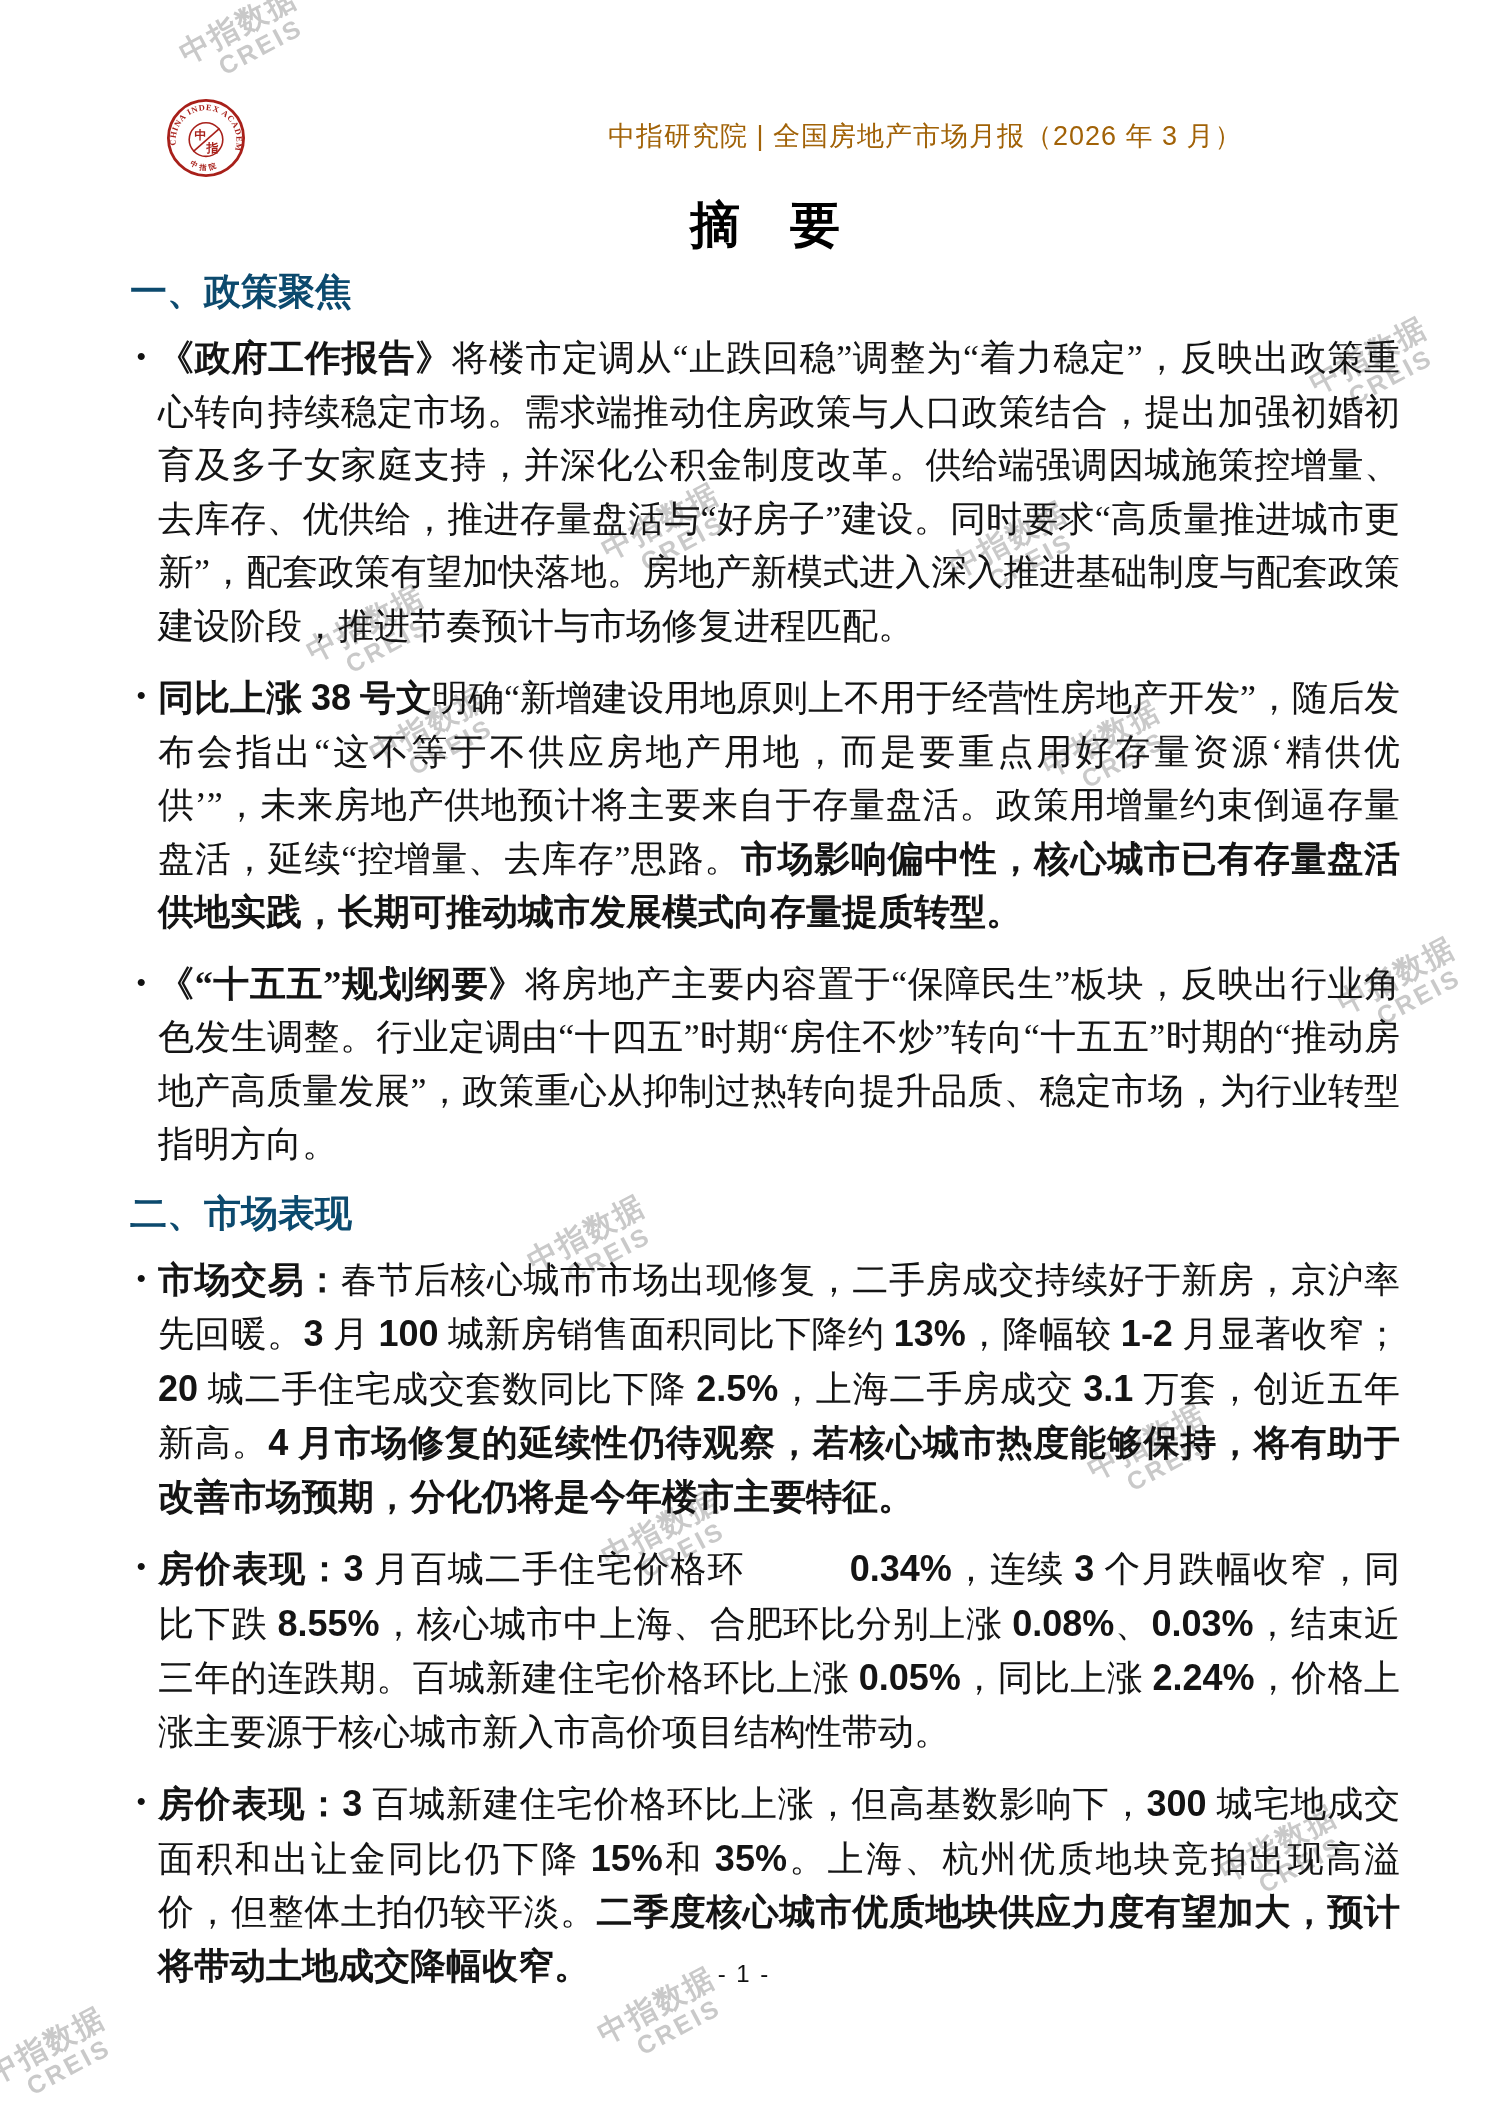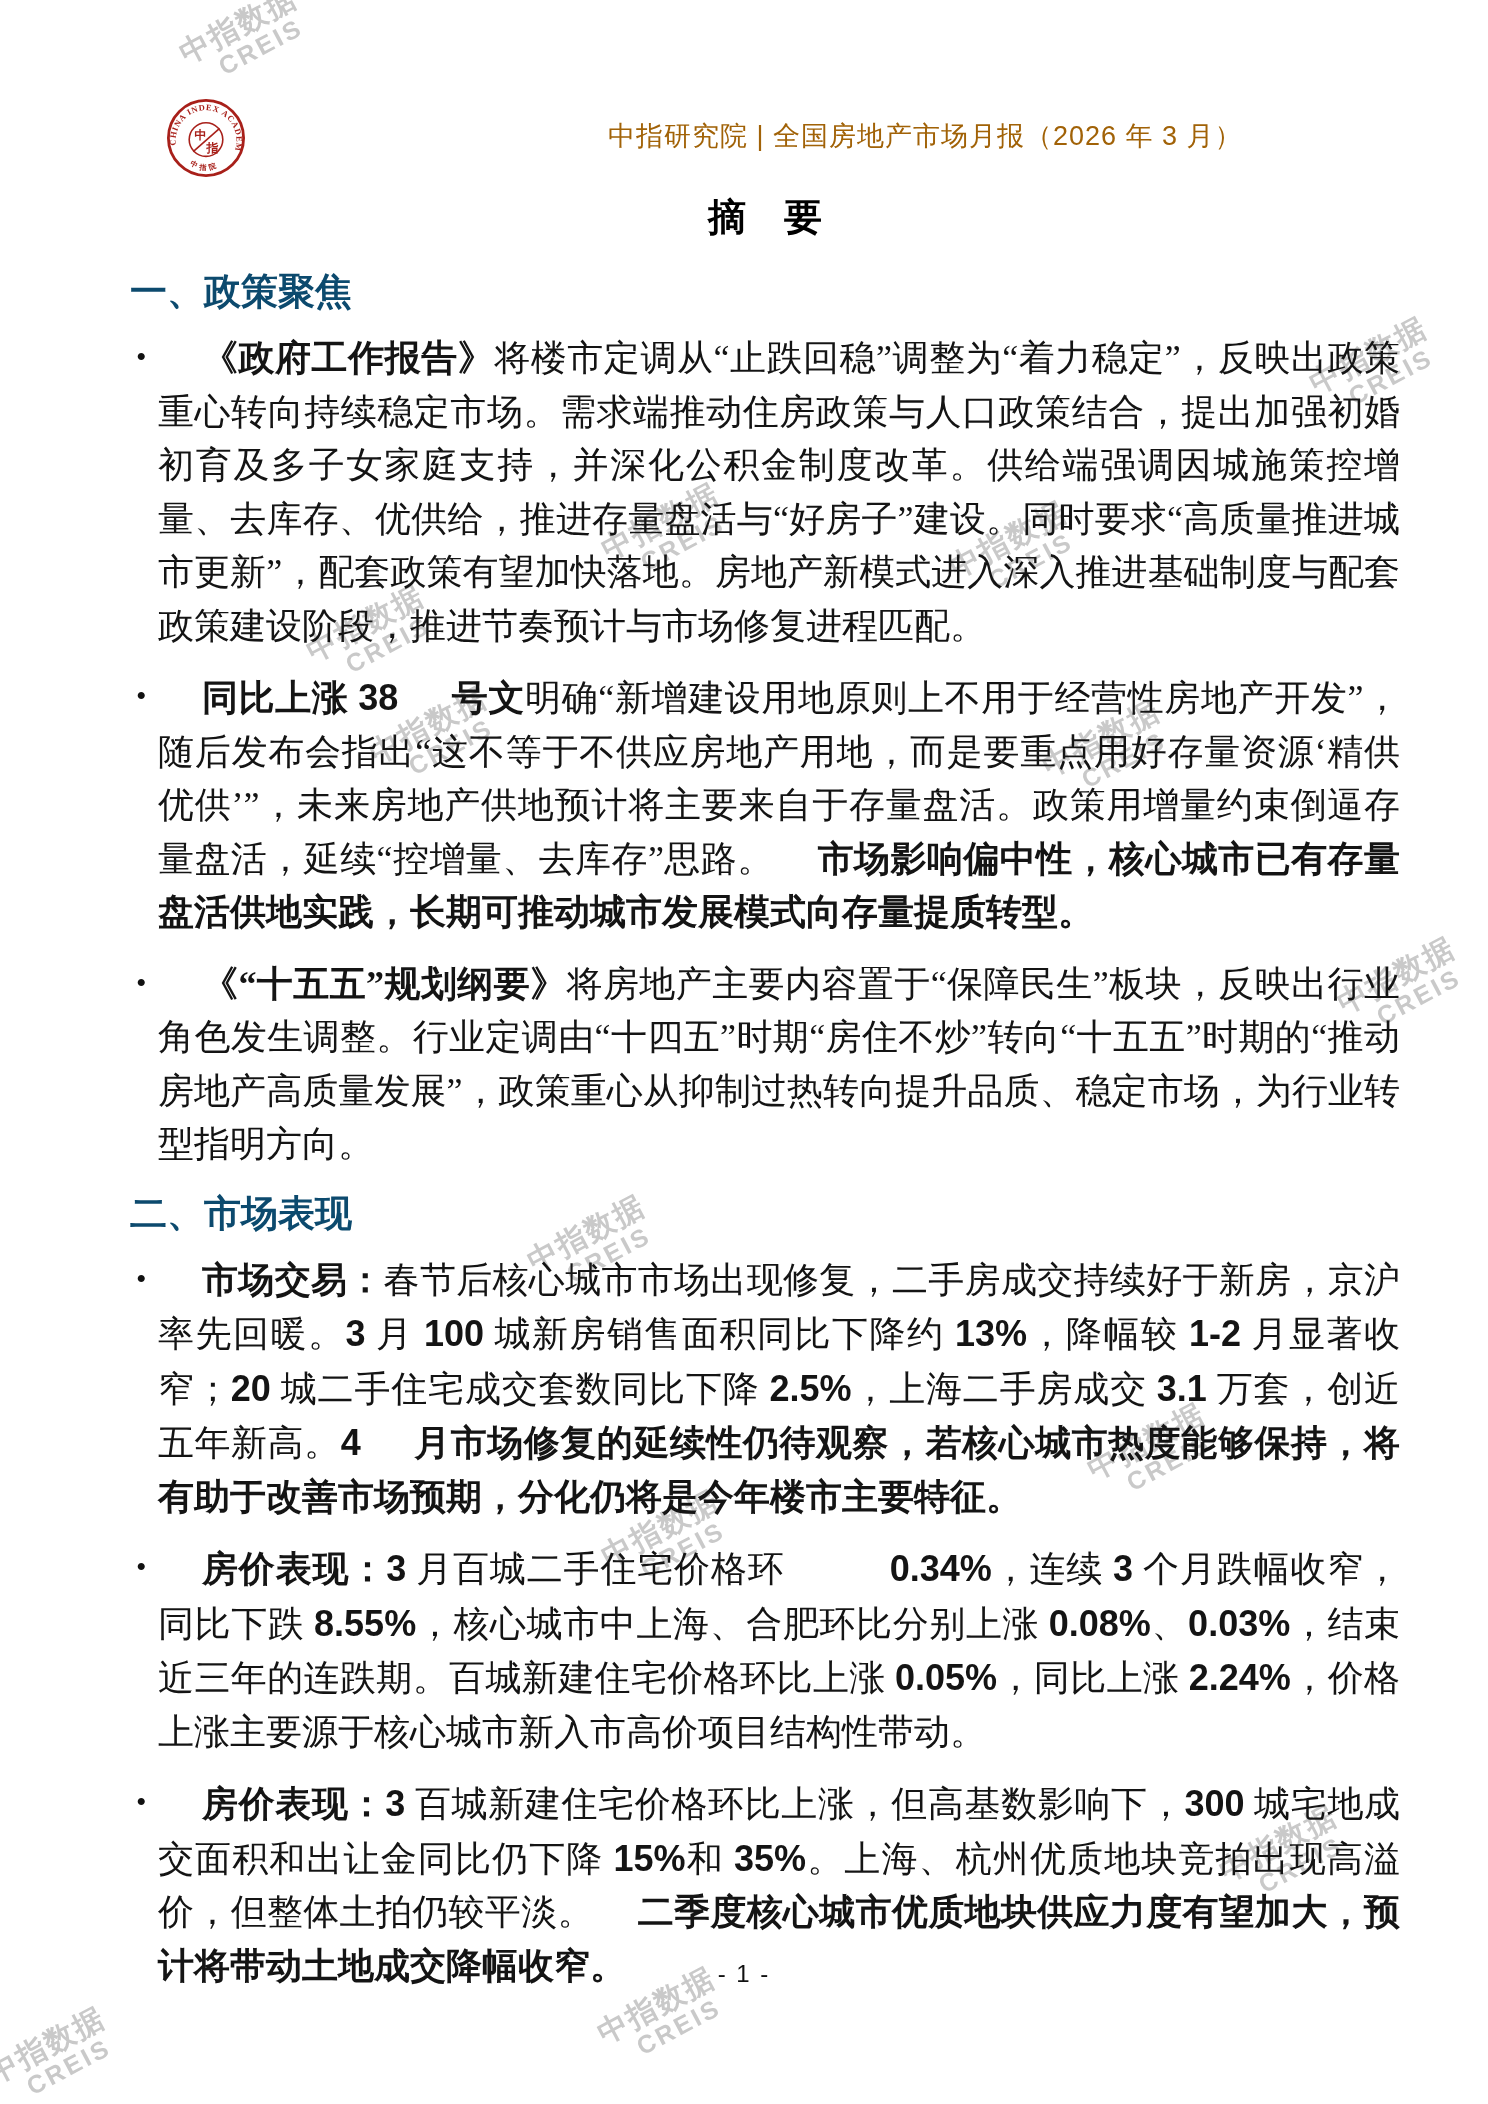--- a/index.html
+++ b/index.html
@@ -18,21 +18,21 @@
     font-family:"Liberation Sans", sans-serif;
     font-size:27px;letter-spacing:1px;color:#a16207;
     white-space:nowrap;
   }
   .logo{position:absolute;left:166px;top:98px;width:80px;height:80px;}
   
   .doc-title{
     position:absolute;left:130px;top:192px;width:1270px;
     text-align:center;
     font-family:"Liberation Sans", sans-serif;
-    font-weight:700;font-size:38px;color:#000;
+    font-weight:700;font-size:50px;color:#000;
   }
   .content{
     position:absolute;left:130px;top:268px;width:1270px;
   }
   .section-heading{
     font-family:"Liberation Sans", sans-serif;
     font-weight:700;font-size:37px;line-height:48px;color:#0c4a6e;
     margin:14px 0 16px 0;
   }
   .section-heading:first-child{margin-top:0;}
@@ -40,21 +40,21 @@
     position:relative;
     padding-left:28px;
     font-size:36px;line-height:53.5px;
     text-align:justify;
     margin-bottom:18px;
   }
   .dot{
     position:absolute;left:6px;top:-2px;
     font-size:30px;color:#111;
   }
-  .bold{font-weight:700;margin-left:44px;}
+  .bold{font-weight:700;}
   .num{font-family:"Liberation Sans", sans-serif;font-weight:700;}
   .gap{display:inline-block;width:105px;}
   
   .footer{
     position:absolute;left:0;top:1960px;width:1488px;
     text-align:center;
     font-family:"Liberation Sans", sans-serif;
     font-size:24px;color:#111;letter-spacing:2px;
   }
   

